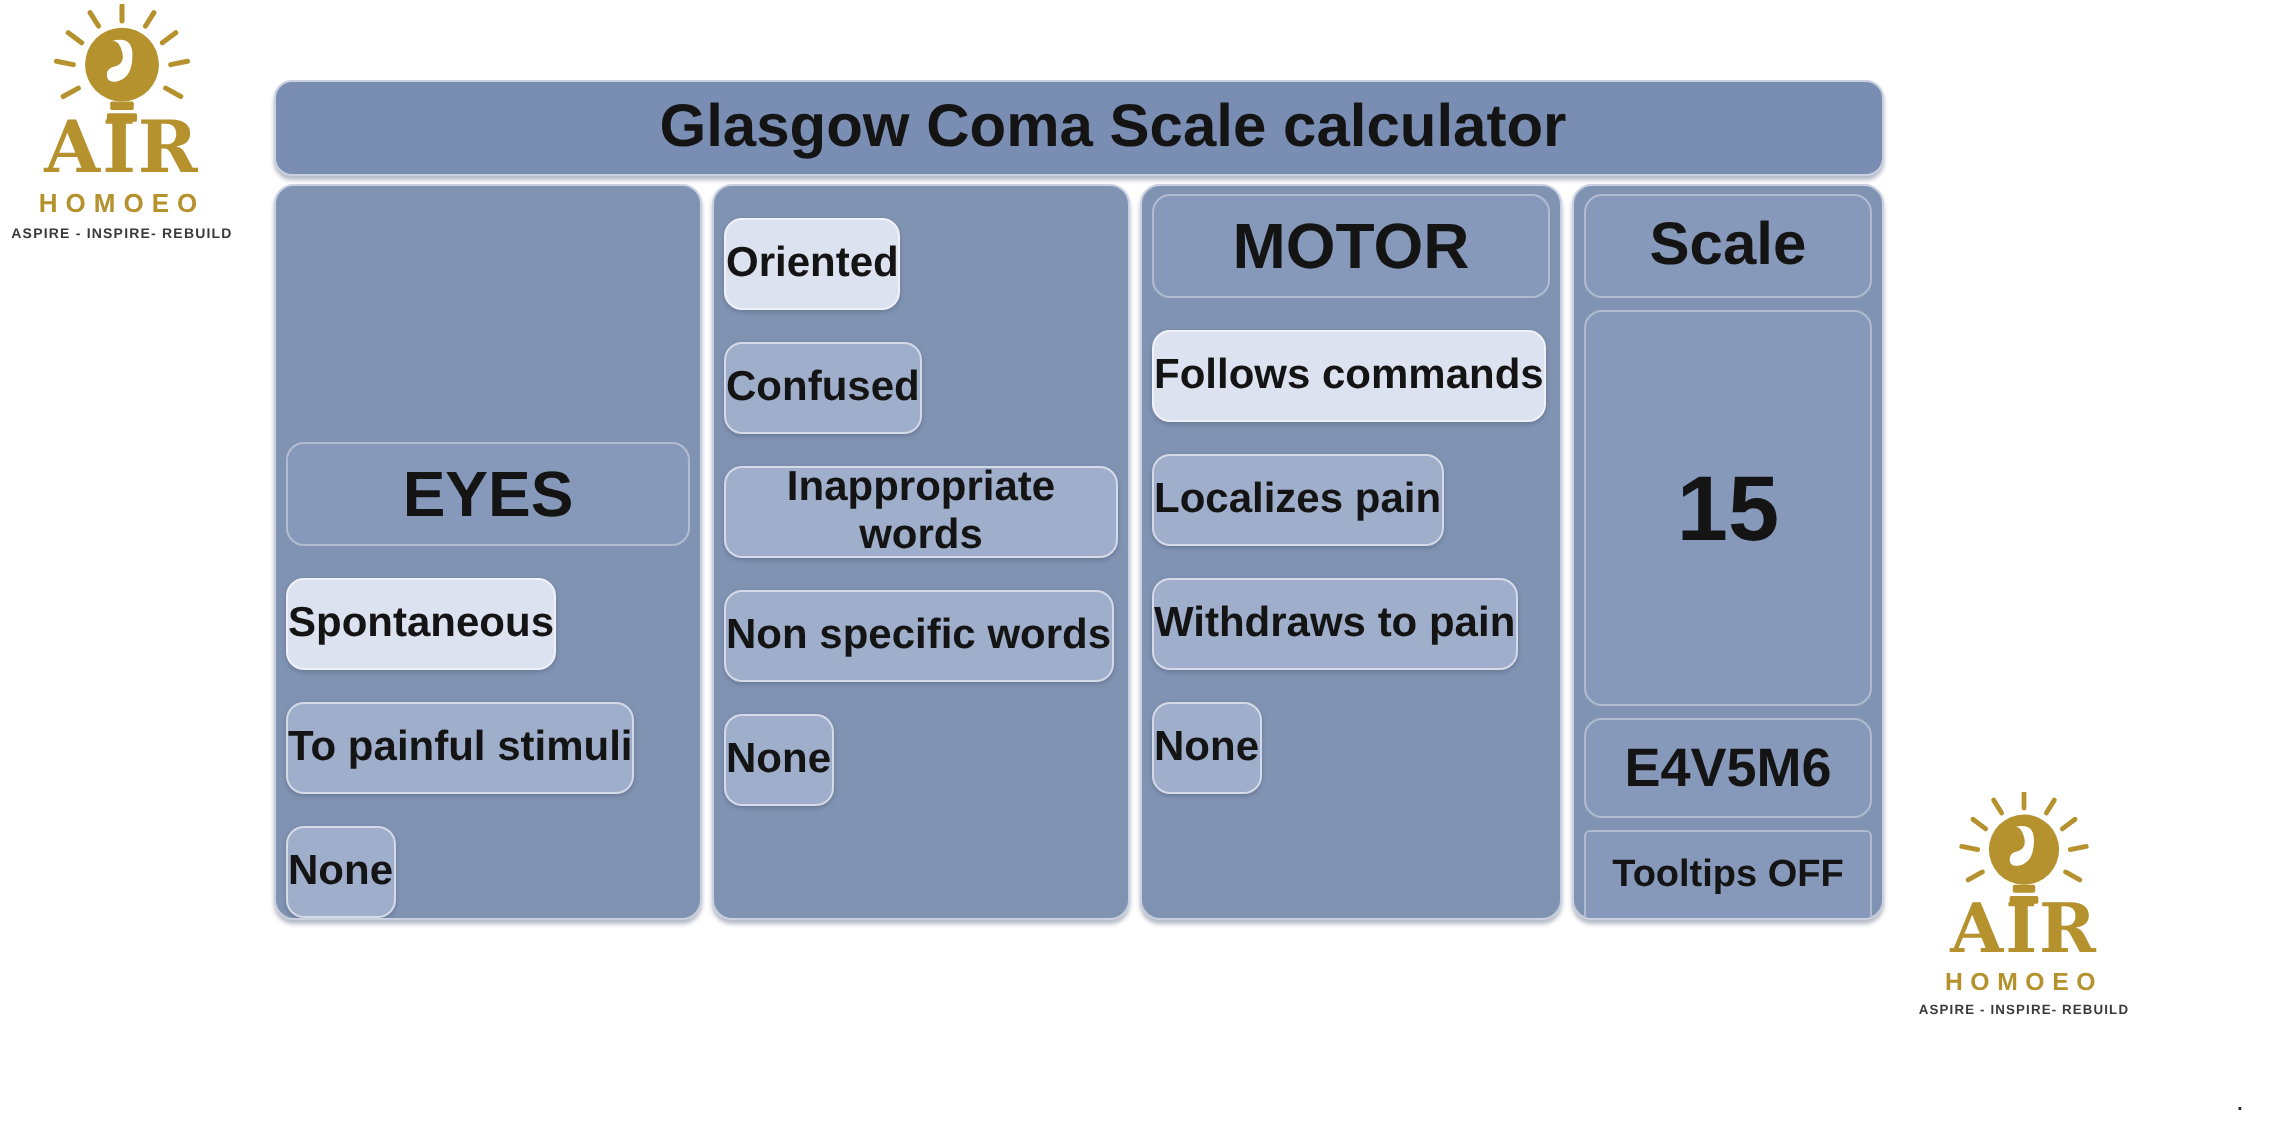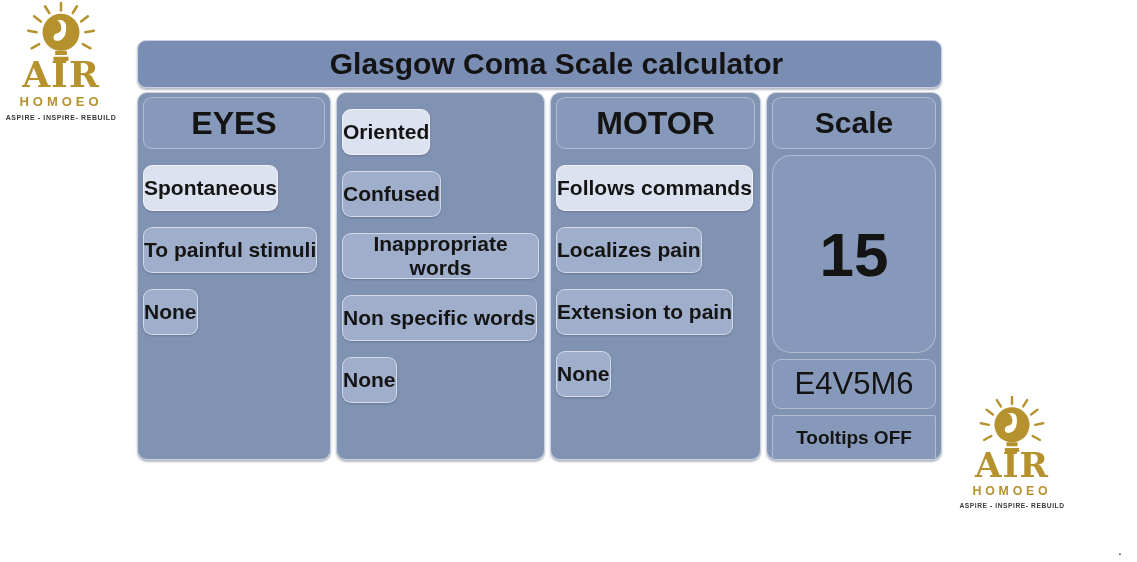--- a/index.html
+++ b/index.html
@@ -54,21 +54,21 @@
   }
   .columns{display:flex;gap:5px;margin-top:4px;height:368px;}
   .col{
     background:var(--column-bg);
     border:1px solid var(--panel-border);
     border-radius:10px;
     box-shadow:0 2px 2px rgba(90,100,125,.45);
     display:flex;flex-direction:column;
     overflow:hidden;
   }
-  .col-eyes{width:194px;}
+  .col-eyes{width:214px;justify-content:flex-end;}
   .col-verbal{width:209px;}
   .col-motor{width:211px;}
   .col-score{flex:1;}
   .col-header{
     margin:4px 5px 0;height:52px;flex:none;
     border-radius:9px;background:var(--header-bg);
     border:1px solid rgba(255,255,255,.35);
     display:flex;align-items:center;justify-content:center;
     font-size:32px;font-weight:bold;color:var(--text-dark);
   }
@@ -77,31 +77,31 @@
     border-radius:9px;background:var(--option-bg);
     border:1px solid rgba(255,255,255,.55);
     box-shadow:0 1px 2px rgba(60,70,95,.35);
     display:flex;align-items:center;justify-content:center;
     font-family:inherit;font-size:21px;font-weight:bold;color:var(--text-dark);
     cursor:pointer;
   }
   .opt.selected{background:var(--option-selected-bg);}
   .score-value-panel{
     margin:6px 5px 0;height:198px;flex:none;
-    border-radius:19px;background:var(--header-bg);
-    border:1px solid rgba(255,255,255,.35);
-    display:flex;align-items:center;justify-content:center;
-    font-size:62px;font-weight:bold;color:var(--text-dark);
+    border-radius:9px;background:var(--header-bg);
+    border:1px solid rgba(255,255,255,.35);
+    display:flex;align-items:center;justify-content:center;
+    font-size:46px;font-weight:bold;color:var(--text-dark);
   }
   .score-breakdown{
     margin:6px 5px 0;height:50px;flex:none;
     border-radius:9px;background:var(--header-bg);
     border:1px solid rgba(255,255,255,.35);
     display:flex;align-items:center;justify-content:center;
-    font-size:31px;font-weight:normal;color:var(--text-dark);
+    font-size:27px;font-weight:bold;color:var(--text-dark);
   }
   .tooltips-btn{
     margin:6px 5px 0;height:46px;flex:none;
     border-radius:3px;background:var(--header-bg);
     border:1px solid rgba(255,255,255,.35);
     display:flex;align-items:center;justify-content:center;
     font-family:inherit;font-size:19px;font-weight:bold;color:var(--text-dark);
     cursor:pointer;
   }
 
@@ -154,21 +154,21 @@
           <button class="opt">Non specific words</button>
           <button class="opt">None</button>
         </div>
     </section>
 
     <section class="col col-motor">
       <div class="col-header">MOTOR</div>
       <div class="options">
           <button class="opt selected">Follows commands</button>
           <button class="opt">Localizes pain</button>
-          <button class="opt">Extension to pain</button>
+          <button class="opt">Withdraws to pain</button>
           <button class="opt">None</button>
         </div>
     </section>
 
     <aside class="col col-score">
       <div class="col-header" style="font-size:30px;">Scale</div>
       <div class="score-value-panel">15</div>
       <div class="score-breakdown">E4V5M6</div>
       <button class="tooltips-btn">Tooltips OFF</button>
     </aside>

